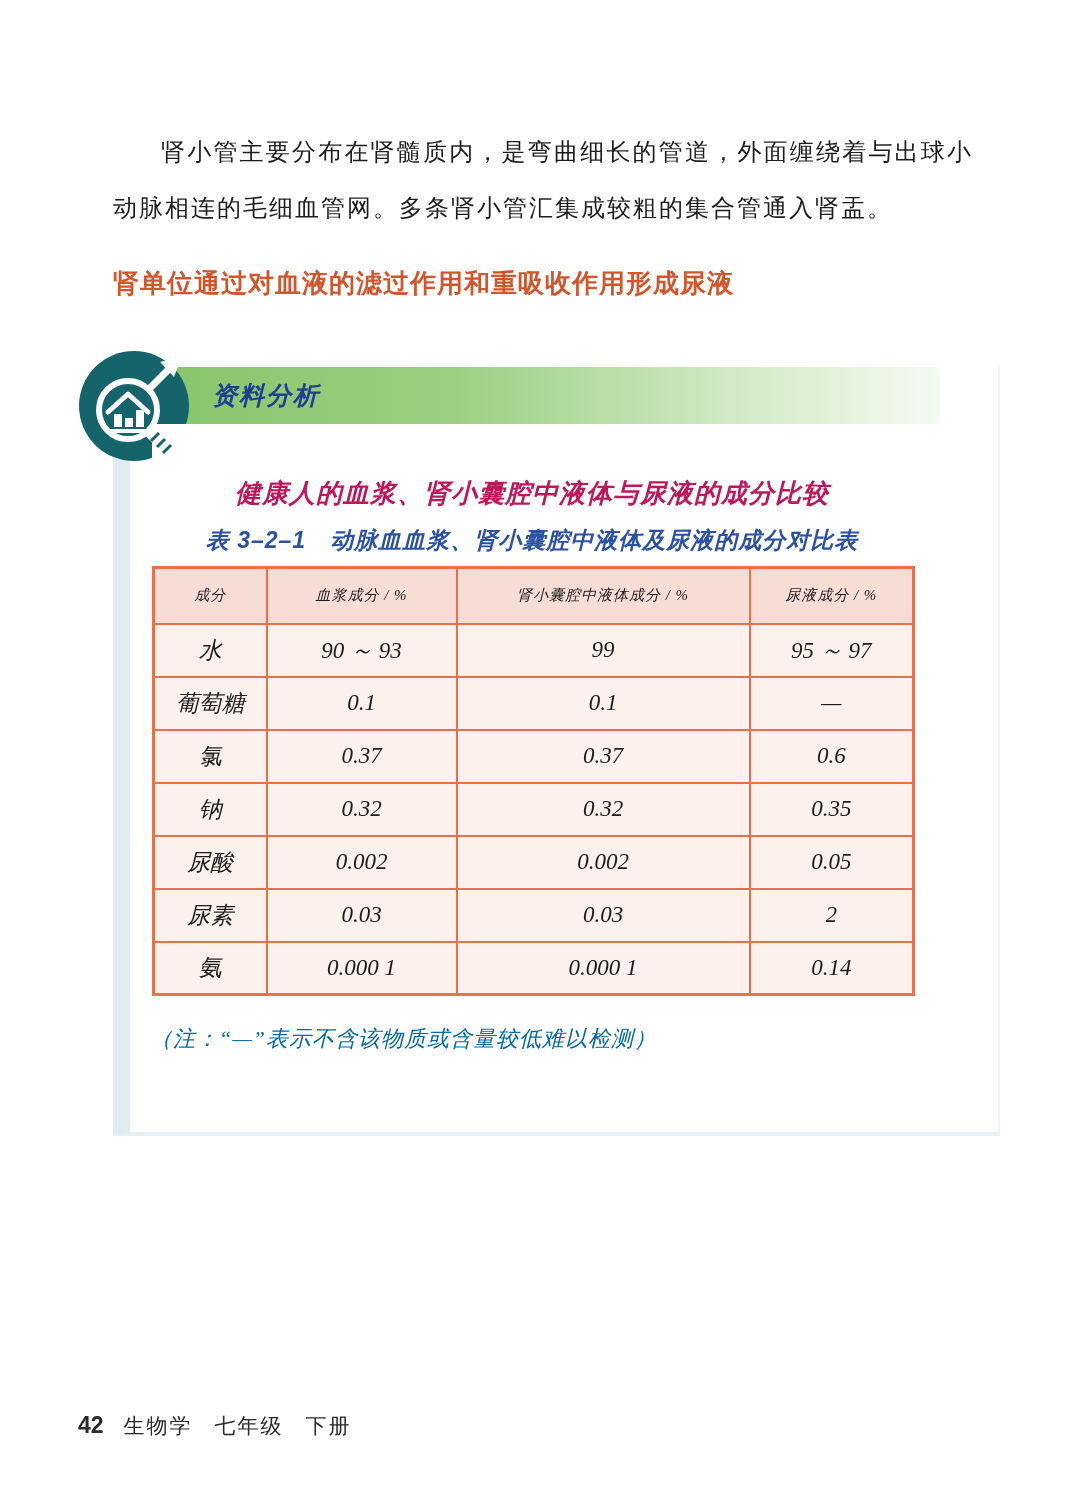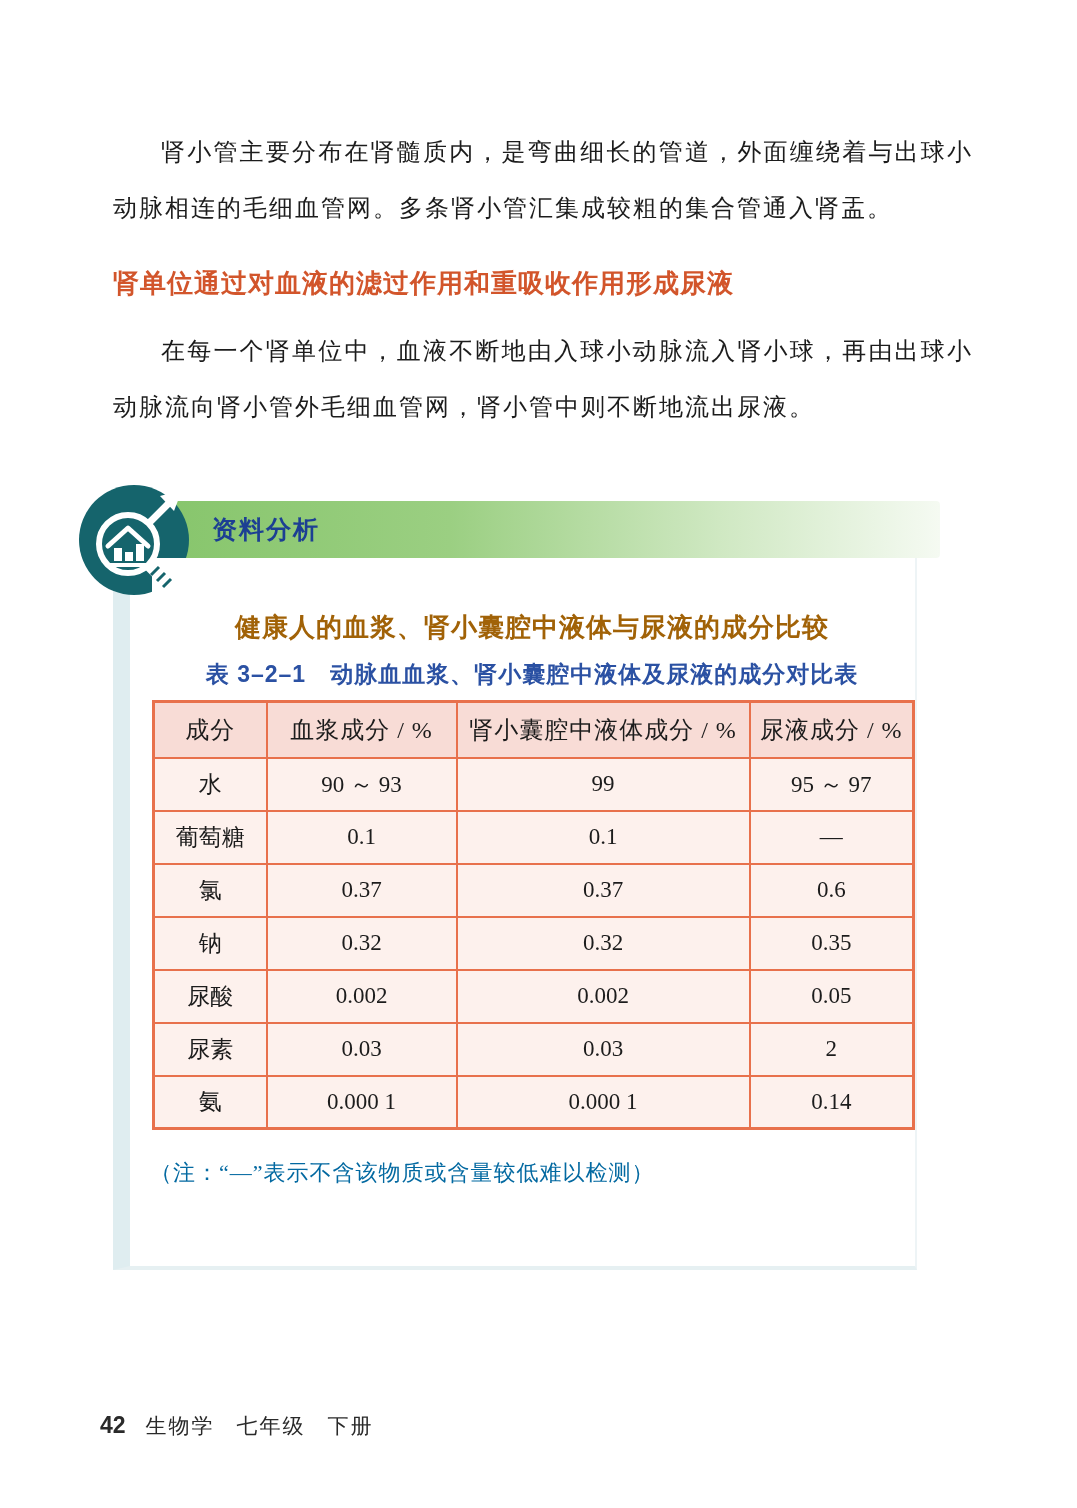--- a/index.html
+++ b/index.html
@@ -32,25 +32,26 @@
     font-size: 26px;
     color: #d2552b;
     letter-spacing: 1px;
   }
   .para-2 { margin-top: 22px; }
 
   
   .activity-box {
     position: relative;
     margin: 66px 77px 0 113px;   
-    width: 804px;
+    width: 887px;
     border-left: 17px solid #dfedf0;
     border-right: 2px solid #eef4f6;
     border-bottom: 4px solid #e6f0f2;
     background: #ffffff;
+    font-style: italic;
   }
   .activity-icon {
     position: absolute;
     left: -52px;
     top: -17px;
     width: 122px;
     height: 122px;
     z-index: 3;
   }
   .green-bar {
@@ -77,21 +78,21 @@
     z-index: 2;
     padding: 0 0 78px 0;
   }
   .box-title {
     margin: 52px auto 0 22px;
     width: 760px;
     text-align: center;
     font-family: "Liberation Sans", "DejaVu Sans", sans-serif;
     font-weight: bold;
     font-size: 26px;
-    color: #a16207;
+    color: #be185d;
     letter-spacing: 1px;
   }
   .box-para {
     margin: 32px 0 0 20px;
     width: 780px;
     font-size: 23px;
     line-height: 46px;
     letter-spacing: 1px;
     text-align: justify;
     text-indent: 2em;
@@ -115,21 +116,21 @@
   }
   table.comp-table col.c1 { width: 113px; }
   table.comp-table col.c2 { width: 190px; }
   table.comp-table col.c3 { width: 293px; }
   table.comp-table col.c4 { width: 164px; }
   table.comp-table th {
     border: 2px solid #e8714c;
     background: #f8dcd6;
     height: 56px;
     font-weight: normal;
-    font-size: 24px;
+    font-size: 15px;
     letter-spacing: 1px;
     text-align: center;
     color: #1c1c1c;
   }
   table.comp-table td {
     border: 2px solid #e8714c;
     background: #fdf1ed;
     height: 53px;
     font-size: 23px;
     text-align: center;
@@ -137,41 +138,40 @@
   }
   .note {
     margin: 28px 0 0 20px;
     font-size: 22px;
     letter-spacing: 1px;
     color: #0369a1;
   }
   
   .footer {
     position: absolute;
-    left: 100px;
+    left: 78px;
     top: 1396px;
     font-family: "Liberation Sans", "DejaVu Sans", sans-serif;
     font-size: 21px;
     color: #2a2a2a;
     display: flex;
     align-items: baseline;
   }
   .footer .page-num { font-weight: bold; font-size: 23px; margin-right: 20px; }
   .footer .seg { margin-right: 22px; letter-spacing: 2px; margin-top: 16px; }
 </style>
 </head>
 <body>
 
 <div class="page">
 
   <p class="body-para para-1">肾小管主要分布在肾髓质内，是弯曲细长的管道，外面缠绕着与出球小动脉相连的毛细血管网。多条肾小管汇集成较粗的集合管通入肾盂。</p>
 
   <h2 class="section-heading">肾单位通过对血液的滤过作用和重吸收作用形成尿液</h2>
 
-  <p class="body-para para-2">在每一个肾单位中，血液不断地由入球小动脉流入肾小球，再由出球小动脉流向肾小管外毛细血管网，肾小管中则不断地流出尿液。</p>
 
   <div class="activity-box">
 
     <svg class="activity-icon" viewBox="0 0 122 122" xmlns="http://www.w3.org/2000/svg">
       <circle cx="56" cy="56" r="55" fill="#15646c"></circle>
       <rect x="74" y="74" width="48" height="48" fill="#ffffff"></rect>
       <line x1="62" y1="48" x2="94" y2="16" stroke="#ffffff" stroke-width="7"></line>
       <polygon points="104,6 82,12 96,27" fill="#ffffff"></polygon>
       <circle cx="50" cy="60" r="29" fill="#15646c" stroke="#ffffff" stroke-width="6"></circle>
       <polyline points="30,62 50,44 70,62" fill="none" stroke="#ffffff" stroke-width="5" stroke-linecap="round" stroke-linejoin="round"></polyline>

